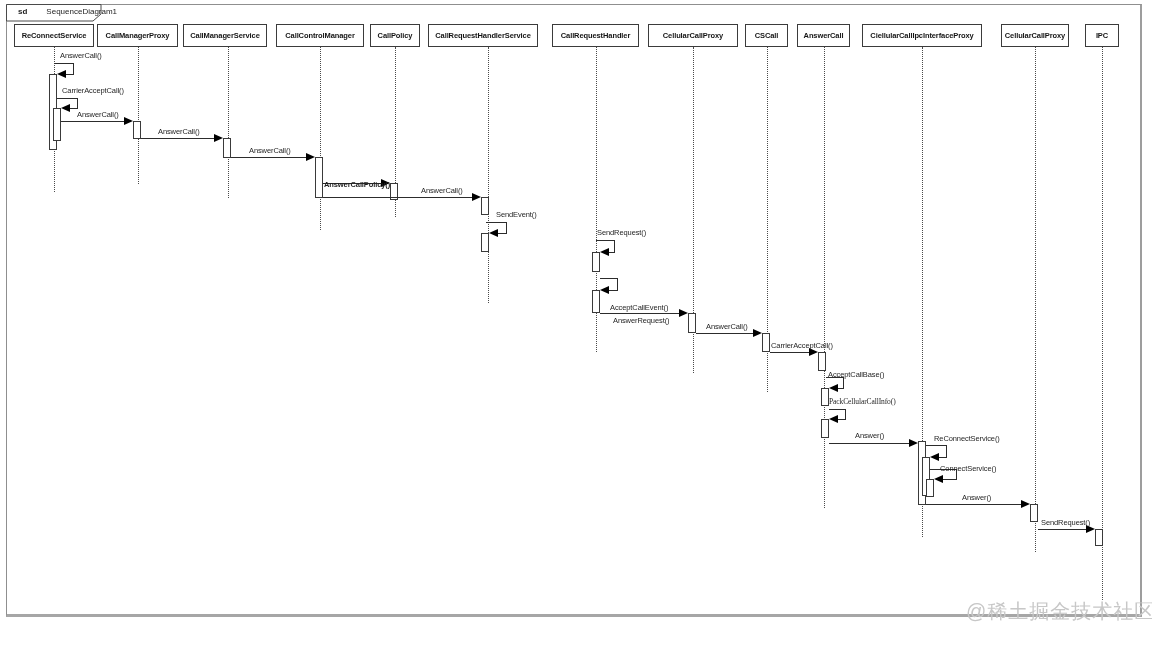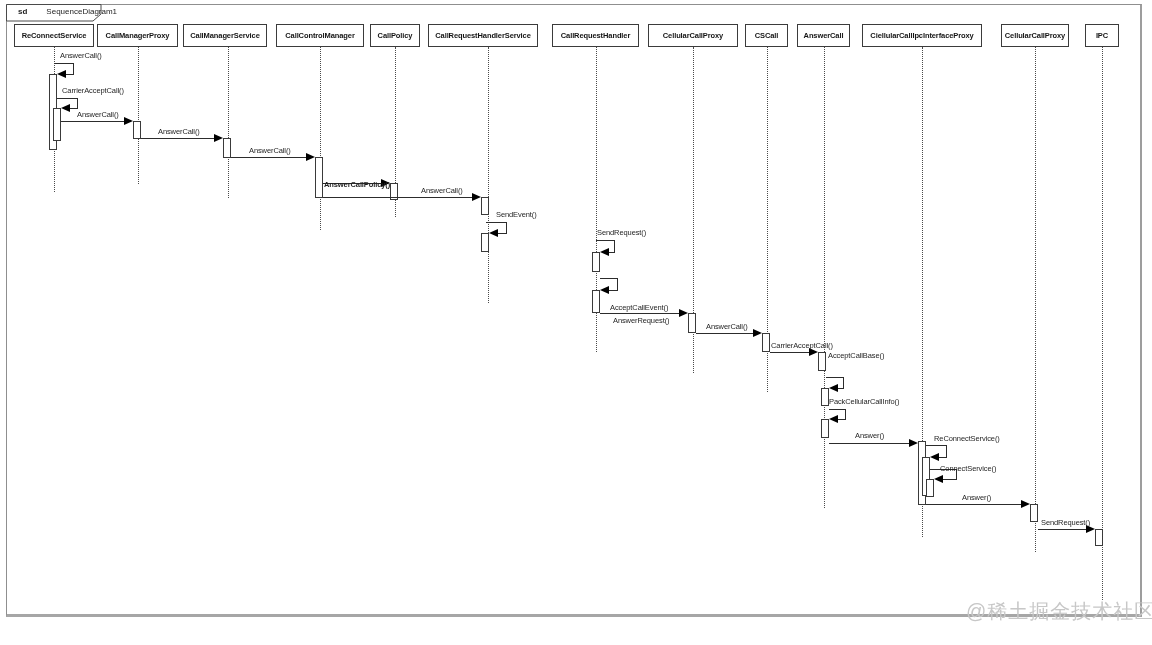--- a/index.html
+++ b/index.html
@@ -151,26 +151,26 @@
       <div class="hline" style="left: 696px; top: 333px; width: 58px;"></div>
       <div class="arr-r" style="left: 753px; top: 329px;"></div>
       <div class="mlabel" style="left: 706px; top: 322px;">AnswerCall()</div>
       <div class="hline" style="left: 770px; top: 352px; width: 40px;"></div>
       <div class="arr-r" style="left: 809px; top: 348px;"></div>
       <div class="mlabel" style="left: 771px; top: 341px;">CarrierAcceptCall()</div>
       <div class="hline" style="left: 826px; top: 377px; width: 17px;"></div>
       <div class="vline" style="left: 843px; top: 377px; height: 12px;"></div>
       <div class="hline" style="left: 837px; top: 388px; width: 6px;"></div>
       <div class="arr-l" style="left: 829px; top: 384px;"></div>
-      <div class="mlabel" style="left: 828px; top: 351px;">AcceptCallBase()</div>
+      <div class="mlabel" style="left: 828px; top: 370px;">AcceptCallBase()</div>
       <div class="hline" style="left: 829px; top: 409px; width: 16px;"></div>
       <div class="vline" style="left: 845px; top: 409px; height: 11px;"></div>
       <div class="hline" style="left: 837px; top: 419px; width: 8px;"></div>
       <div class="arr-l" style="left: 829px; top: 415px;"></div>
-      <div class="mlabel" style="left: 829px; top: 397px;">PackCellularCallInfo()</div>
+      <div class="mlabel" style="left: 829px; top: 397px; font-family: Liberation Serif, serif;">PackCellularCallInfo()</div>
       <div class="hline" style="left: 829px; top: 443px; width: 81px;"></div>
       <div class="arr-r" style="left: 909px; top: 439px;"></div>
       <div class="mlabel" style="left: 855px; top: 431px;">Answer()</div>
       <div class="hline" style="left: 926px; top: 445px; width: 20px;"></div>
       <div class="vline" style="left: 946px; top: 445px; height: 13px;"></div>
       <div class="hline" style="left: 938px; top: 457px; width: 8px;"></div>
       <div class="arr-l" style="left: 930px; top: 453px;"></div>
       <div class="mlabel" style="left: 934px; top: 434px;">ReConnectService()</div>
       <div class="hline" style="left: 930px; top: 469px; width: 26px;"></div>
       <div class="vline" style="left: 956px; top: 469px; height: 11px;"></div>

